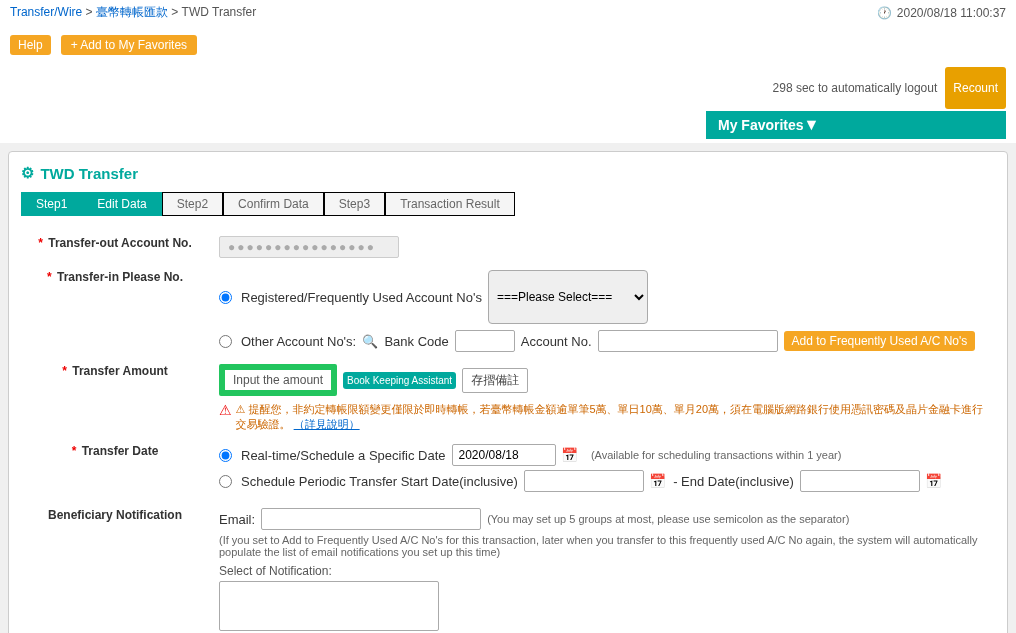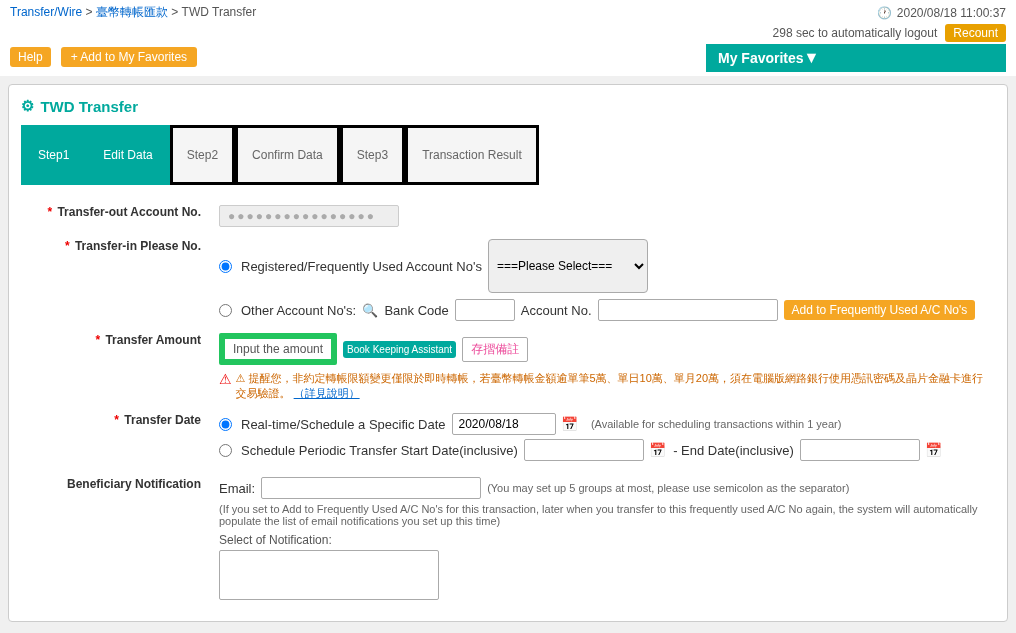--- a/index.html
+++ b/index.html
@@ -1,59 +1,59 @@
 <!DOCTYPE html>
 <html><head>
   <meta charset="utf-8">
   <style>
     * { box-sizing: border-box; margin: 0; padding: 0; }
     body { font-family: Arial, sans-serif; font-size: 13px; background: #f0f0f0; color: #333; width: 1016px; min-height: 633px; }
     .breadcrumb { font-size: 12px; color: #555; margin-bottom: 6px; }
-    .top-left { display: flex; flex-direction: column; gap: 20px; }
+    .top-left { display: flex; flex-direction: column; gap: 8px; }
     .help-btn { background: #f5a623; color: #fff; border: none; padding: 3px 8px; border-radius: 3px; font-size: 12px; cursor: pointer; margin-right: 4px; }
     .add-fav-btn { background: #f5a623; color: #fff; border: none; padding: 3px 10px; border-radius: 3px; font-size: 12px; cursor: pointer; }
-    .recount-btn { background: #e8a000; color: #fff; border: none; padding: 2px 8px; border-radius: 3px; font-size: 12px; cursor: pointer; }
+    .recount-btn { background: #e8a000; color: #fff; border: none; padding: 14px 8px; border-radius: 3px; font-size: 12px; cursor: pointer; }
     .my-favorites-bar { background: #00a99d; color: #fff; padding: 5px 12px; font-size: 14px; font-weight: bold; display: flex; align-items: center; }
     .my-favorites-bar .arrow { font-size: 16px; }
 
     
     .main-content { background: #fff; margin: 8px; border: 1px solid #ccc; border-radius: 4px; padding: 12px; }
     .page-title { color: #00a99d; font-size: 15px; font-weight: bold; margin-bottom: 10px; display: flex; align-items: center; gap: 6px; }
 
     
     .steps { display: flex; gap: 0; margin-bottom: 14px; }
-    .step { padding: 20px 14px; font-size: 12px; border: 3px solid #000000; background: #f5f5f5; color: #666; cursor: pointer; }
+    .step { padding: 4px 14px; font-size: 12px; border: 1px solid #000000; background: #f5f5f5; color: #666; cursor: pointer; }
     .step.active { background: #00a99d; color: #fff; border-color: #00a99d; }
     .step.current-label { background: #00a99d; color: #fff; border-color: #00a99d; }
 
     
     .form-table { width: 100%; border-collapse: collapse; }
     .form-table tr td { padding: 6px 8px; vertical-align: top; }
-    .form-table tr td:first-child { width: 190px; text-align: right; font-weight: bold; font-size: 12px; color: #333; padding-right: 10px; white-space: nowrap; }
+    .form-table tr td:first-child { width: 190px; text-align: center; font-weight: bold; font-size: 12px; color: #333; padding-right: 10px; white-space: nowrap; }
     .required-star { color: #e00; margin-right: 2px; }
     .field-label { font-weight: bold; font-size: 12px; }
 
     
     input[type="text"] { border: 1px solid #aaa; padding: 3px 6px; font-size: 12px; border-radius: 2px; }
     input[type="radio"] { margin-right: 3px; }
 
     .account-display { background: #eee; border: 1px solid #ccc; padding: 3px 8px; font-size: 12px; border-radius: 2px; min-width: 180px; display: inline-block; color: #aaa; letter-spacing: 2px; }
 
     
     .radio-group { display: flex; flex-direction: column; gap: 6px; }
     .radio-row { display: flex; align-items: center; gap: 6px; }
     .select-field { font-size: 12px; border: 1px solid #aaa; padding: 18px 4px; border-radius: 4px; min-width: 160px; }
     .bank-code-input { width: 60px; }
     .add-fav-ac-btn { background: #f5a623; color: #fff; border: none; padding: 3px 8px; border-radius: 3px; font-size: 12px; cursor: pointer; white-space: nowrap; }
 
     
     .amount-row { display: flex; align-items: center; gap: 6px; flex-wrap: wrap; }
     .amount-input-btn { background: #fff; border: 6px solid #22c55e; padding: 3px 8px; font-size: 12px; border-radius: 2px; cursor: pointer; color: #555; }
     .bookkeeping-btn { background: #00a99d; color: #fff; border: none; padding: 3px 4px; border-radius: 3px; font-size: 10px; cursor: pointer; }
-    .memo-btn { background: #fff; border: 1px solid #aaa; padding: 3px 8px; font-size: 12px; border-radius: 2px; cursor: pointer; color: #ec4899; }
+    .memo-btn { background: #fff; border: 1px solid #aaa; padding: 3px 8px; font-size: 12px; border-radius: 2px; cursor: pointer; color: #404040; }
     .warning-box { margin-top: 6px; font-size: 11px; color: #cc6600; display: flex; align-items: flex-start; gap: 4px; }
     .warning-icon { color: #e00; font-size: 14px; }
     .warning-link { color: #0066cc; text-decoration: underline; cursor: pointer; }
 
     
     .date-input { width: 104px; }
     .calendar-icon { cursor: pointer; color: #555; font-size: 14px; }
     .date-note { font-size: 11px; color: #666; margin-left: 6px; }
     .date-row { display: flex; align-items: center; gap: 6px; margin-bottom: 4px; }
     .end-date-input { width: 120px; }
@@ -89,21 +89,21 @@
       <div style="display:flex;gap:6px;align-items:center;">
         <button class="help-btn">Help</button>
         <button class="add-fav-btn">+ Add to My Favorites</button>
       </div>
     </div>
     <div class="right-panel">
       <div style="text-align:right;padding:2px 0;font-size:12px;color:#555;display:flex;align-items:center;justify-content:flex-end;gap:4px;">
         <span>🕐</span>
         <span>2020/08/18 11:00:37</span>
       </div>
-      <div style="display:flex;align-items:center;justify-content:flex-end;gap:8px;padding:2px 0;font-size:12px;color:#555;">
+      <div style="display:flex;align-items:center;justify-content:flex-end;gap:8px;padding:2px 0;font-size:12px;color:#555;margin-top:43px;">
         <span>298 sec to automatically logout</span>
         <button class="recount-btn">Recount</button>
       </div>
       <div class="my-favorites-bar">
         <span>My Favorites</span>
         <span class="arrow">▼</span>
       </div>
     </div>
   </div>
 </div>

